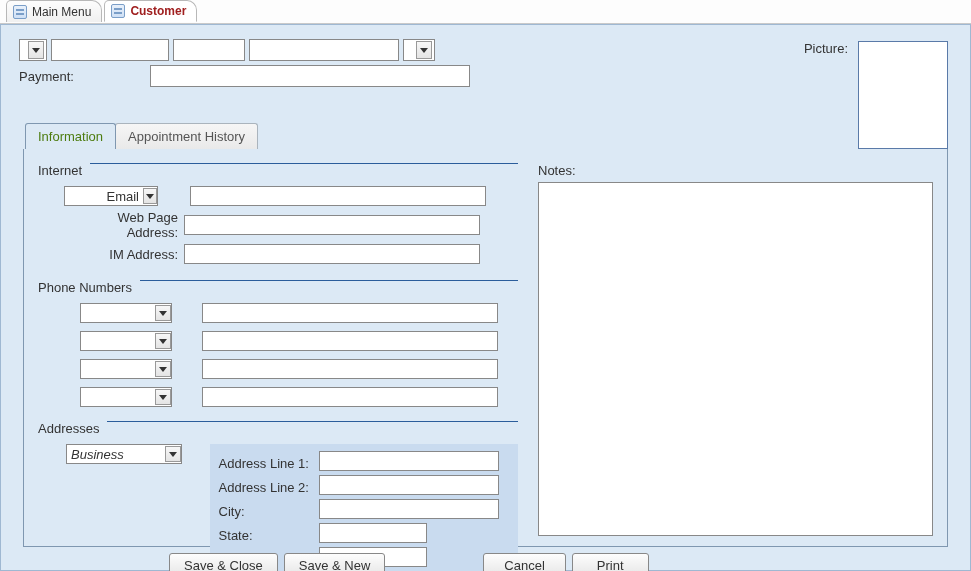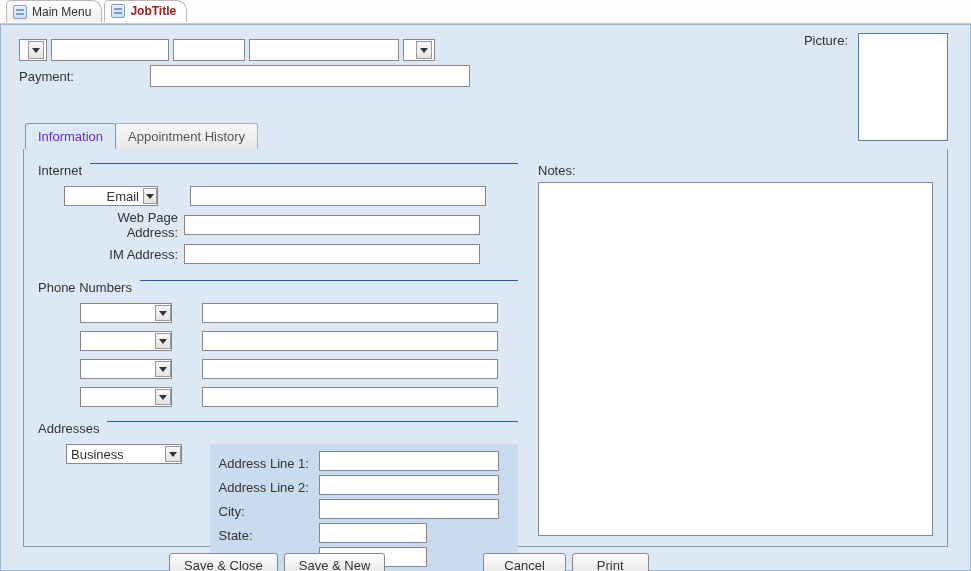--- a/index.html
+++ b/index.html
@@ -104,21 +104,21 @@
     }
     .jobtitle-row {
       display: flex;
       align-items: center;
       gap: 8px;
     }
     .jobtitle-row label { min-width: 52px; }
     .picture-box {
       position: absolute;
       right: 22px;
-      top: 8px;
+      top: 16px;
     }
     .picture-label {
       position: absolute;
       right: 100px;
       top: 0;
       font-size: 13px;
     }
     .pic-rect {
       width: 90px; height: 108px;
       background: #fff;
@@ -136,21 +136,21 @@
       background: linear-gradient(#f6f6f6,#e9e9e9);
       color: #555;
       font-size: 13px;
       cursor: pointer;
       margin-right: -1px;
       border-top-left-radius: 3px;
       border-top-right-radius: 3px;
     }
     .sub-tab.active {
       background: #dce9f5;
-      color: #6d28d9;
+      color: #4d7c0f;
       border-color: #7f97b0;
       position: relative;
       z-index: 2;
     }
     .tab-content {
       border: 1px solid #7f97b0;
       border-top: none;
       margin: 0 4px 0 4px;
       padding: 14px 14px 10px 14px;
       height: 398px;
@@ -205,20 +205,21 @@
       display: flex; align-items: center; justify-content: flex-end;
       margin-right: 30px;
     }
     .phone-row .txt-input { width: 296px; height: 20px; }
     .addr-section { display: flex; gap: 28px; padding-left: 28px; }
     .addr-dd {
       width: 120px; height: 20px;
       border: 1px solid #888; background: #fff;
       display: flex; align-items: center; justify-content: space-between;
       padding-left: 4px;
+      font-style: italic;
     }
     .addr-box {
       background: #c9dbef;
       border: 1px solid #c9dbef;
       padding: 6px 10px 8px 8px;
       width: 320px;
     }
     .addr-row {
       display: flex; align-items: flex-end; margin-bottom: 4px;
     }
@@ -254,21 +255,21 @@
 </head>
 <body>
 
 <div class="top-tabs">
   <div class="top-tab">
     <span class="tab-icon"></span>
     <span>Main Menu</span>
   </div>
   <div class="top-tab active">
     <span class="tab-icon"></span>
-    <span>JobTitle</span>
+    <span>Customer</span>
   </div>
 </div>
 
 <div class="main-panel">
 
   <div class="header-row">
     <div class="header-left">
       <div class="name-row">
         <div class="small-dd">
           <div class="dd-btn">

